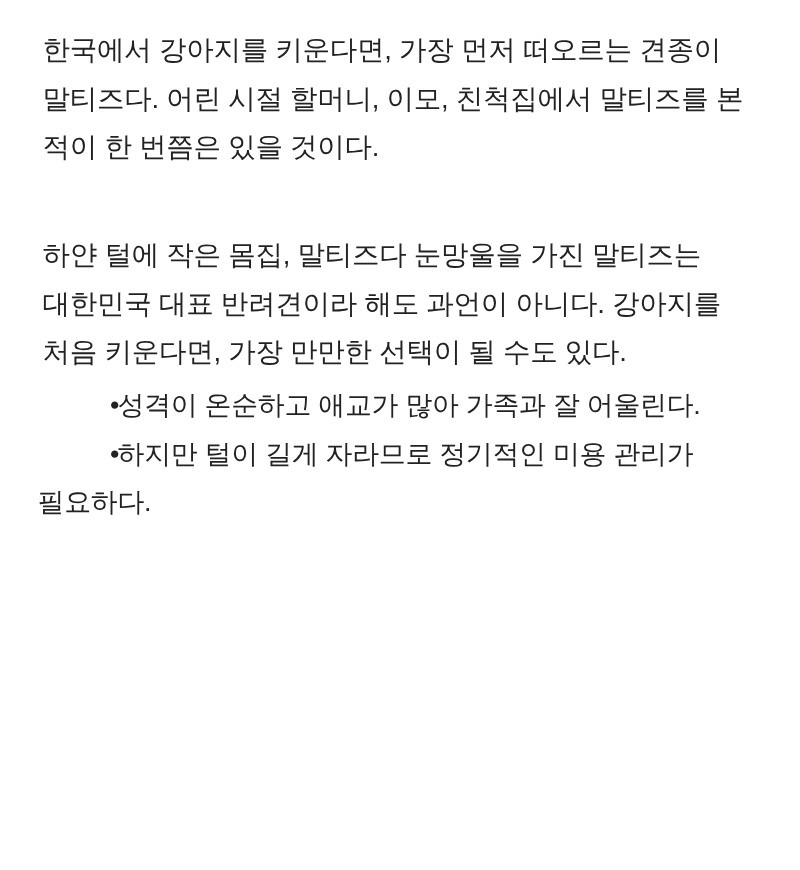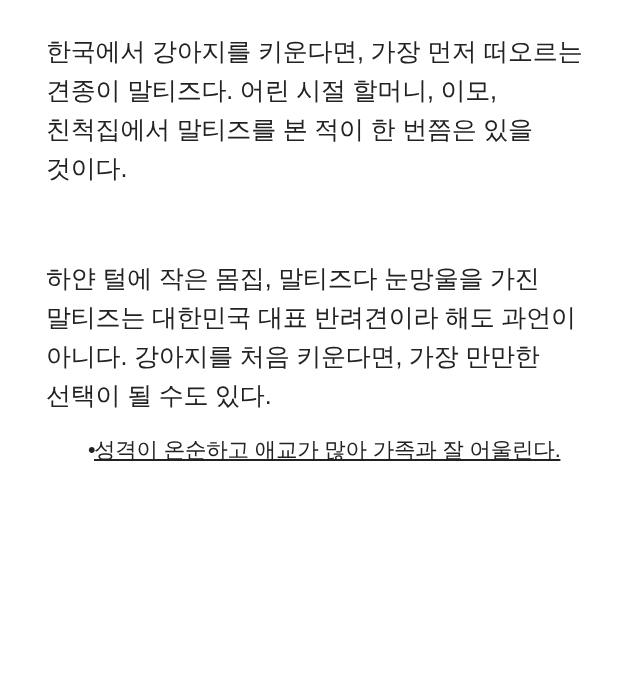--- a/index.html
+++ b/index.html
@@ -15,25 +15,25 @@
     overflow: hidden;
   }
   .page {
     width: 640px;
     height: 696px;
     box-sizing: border-box;
     padding: 16px 30px 0 30px;
     background: #ffffff;
   }
   .para {
-    font-size: 25px;
+    font-size: 22px;
     line-height: 39px;
     letter-spacing: -0.2px;
     color: #222222;
-    margin: 16px;
+    margin: 4px;
     word-break: keep-all;
   }
   .spacer {
     height: 39px;
   }
   .bullet-list {
     margin: 0;
     padding: 0;
     list-style: none;
   }
@@ -50,33 +50,35 @@
   .bullet-mark {
     display: inline-block;
     width: 64px;
     text-align: left;
     padding-left: 58px;
     box-sizing: border-box;
     color: #222222;
   }
   .bullet-text {
     display: inline;
-    text-decoration: underline;
   }
 </style>
 </head>
 <body>
 
 <div class="page">
 
   <p class="para">한국에서 강아지를 키운다면, 가장 먼저 떠오르는 견종이 말티즈다. 어린 시절 할머니, 이모, 친척집에서 말티즈를 본 적이 한 번쯤은 있을 것이다.</p>
 
   <div class="spacer"></div>
 
   <p class="para">하얀 털에 작은 몸집, 말티즈다 눈망울을 가진 말티즈는 대한민국 대표 반려견이라 해도 과언이 아니다. 강아지를 처음 키운다면, 가장 만만한 선택이 될 수도 있다.</p>
 
   <ul class="bullet-list">
     <li class="bullet-item">
       <span class="bullet-mark">•</span><span class="bullet-text">성격이 온순하고 애교가 많아 가족과 잘 어울린다.</span>
     </li>
+    <li class="bullet-item">
+      <span class="bullet-mark">•</span><span class="bullet-text">하지만 털이 길게 자라므로 정기적인 미용 관리가 필요하다.</span>
+    </li>
   </ul>
 
 </div>
 
 </body></html>

